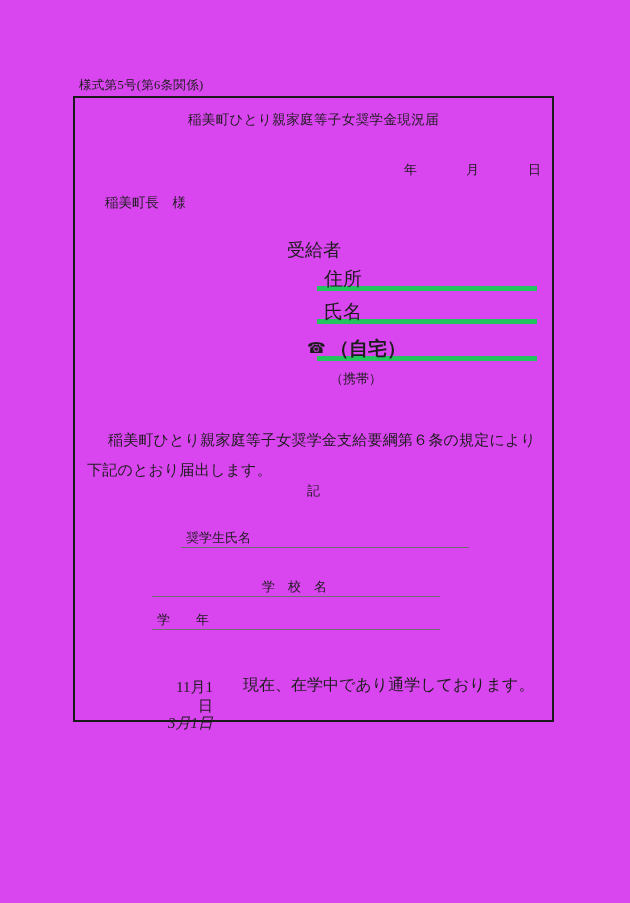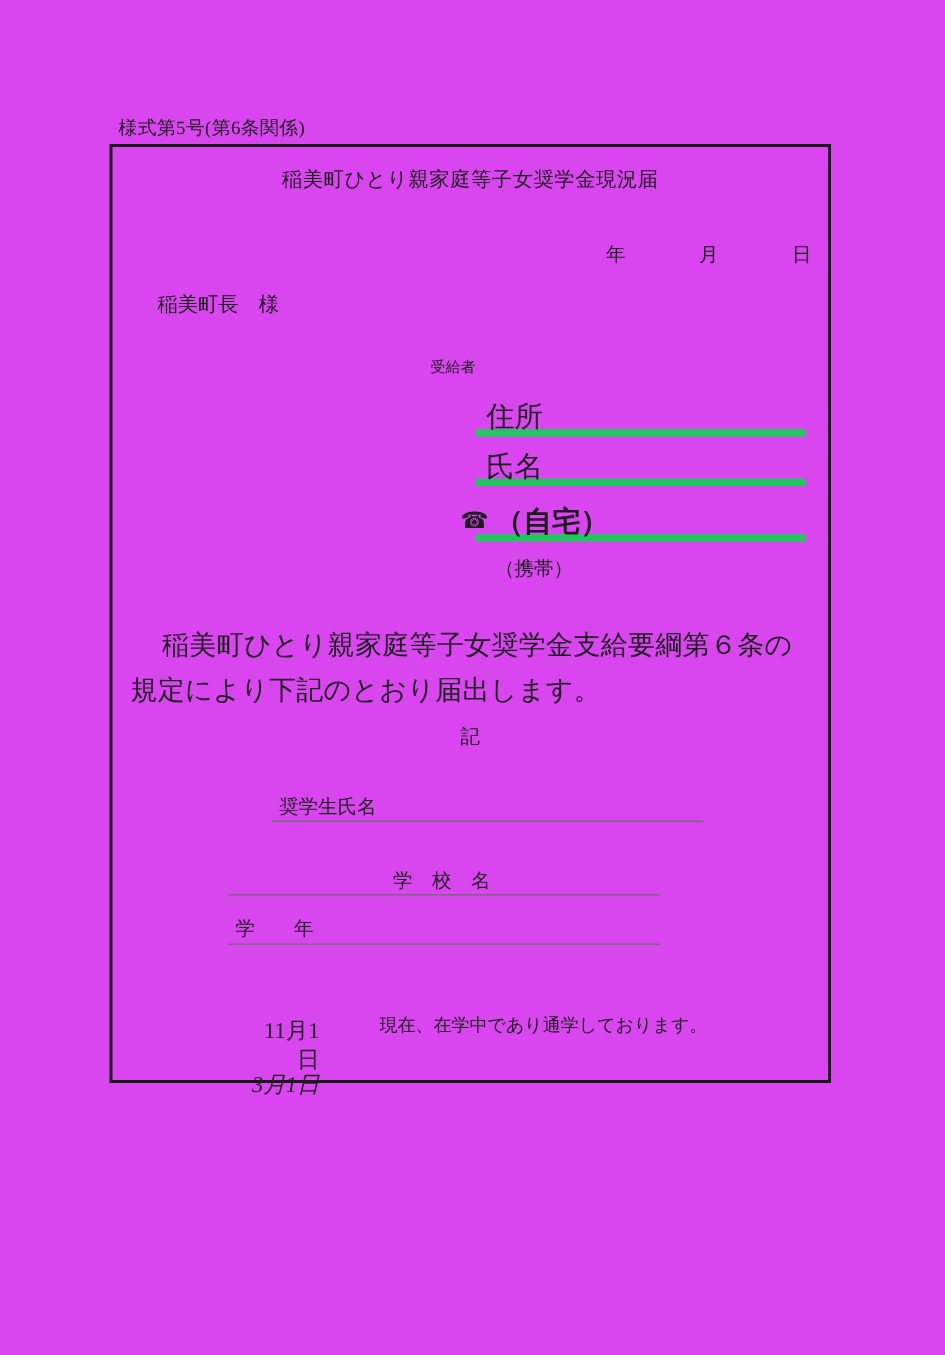--- a/index.html
+++ b/index.html
@@ -35,69 +35,68 @@
     display: flex; justify-content: flex-end;
     column-gap: 49px; padding-right: 11px;
     font-size: 13px;
   }
   .addressee {
     position: absolute; left: 30px; top: 96px;
     font-size: 13.5px;
   }
   .recipient-label {
     position: absolute; left: 212px; top: 140px;
-    font-size: 10px;
+    font-size: 18px;
   }
   .ufield {
     position: absolute; left: 242px; width: 220px;
     border-bottom: 5px solid #22c55e;
     font-size: 19px; padding-left: 7px; height: 21px;
     line-height: 18px;
   }
   .ufield .fvalue { margin-left: 8px; }
   .ufield-address { top: 172px; }
   .ufield-name    { top: 205px; }
   .ufield-phone   { top: 242px; padding-left: 13px; font-weight: bold; }
   .phone-icon {
     position: absolute; left: 232px; top: 243px;
     font-size: 15px; line-height: 15px;
   }
   .phone-mobile {
     position: absolute; left: 255px; top: 272px;
     font-size: 13px;
   }
   .body-paragraph {
-    position: absolute; left: 12px; top: 317px; width: 454px;
-    font-size: 18px; line-height: 30px;
+    position: absolute; left: 12px; top: 327px; width: 454px;
+    font-size: 15px; line-height: 30px;
     text-indent: 21px; letter-spacing: 0.2px;
   }
   .record-marker {
     position: absolute; left: 0; top: 384px; width: 100%;
     text-align: center; font-size: 13px;
   }
   .bfield {
     position: absolute; left: 77px; width: 288px;
     border-bottom: 1px solid #6e6e6e;
     font-size: 13px; padding-left: 5px; height: 19px;
     line-height: 17px;
   }
   .bfield .fvalue { margin-left: 8px; }
   .bfield-0 { top: 431px; margin-left: 29px; }
   .bfield-1 { top: 480px; text-align: center; }
-  .bfield-2 { top: 513px; font-family: Liberation Mono, monospace; }
+  .bfield-2 { top: 513px; }
   .date-option {
     position: absolute; left: 88px; width: 50px;
     text-align: right; font-size: 15px; margin-top: 24px;
   }
   .date-option-0 { top: 556px; }
   .date-option-1 { top: 592px; font-style: italic; }
   .attendance-statement {
     position: absolute; left: 168px; top: 577px;
-    font-size: 12px;
-    margin-left: 10px;
+    font-size: 16px;
   }
 </style>
 </head>
 <body>
 
 <div class="page">
 
   <div class="form-label">様式第5号(第6条関係)</div>
 
   <div class="form-box">

